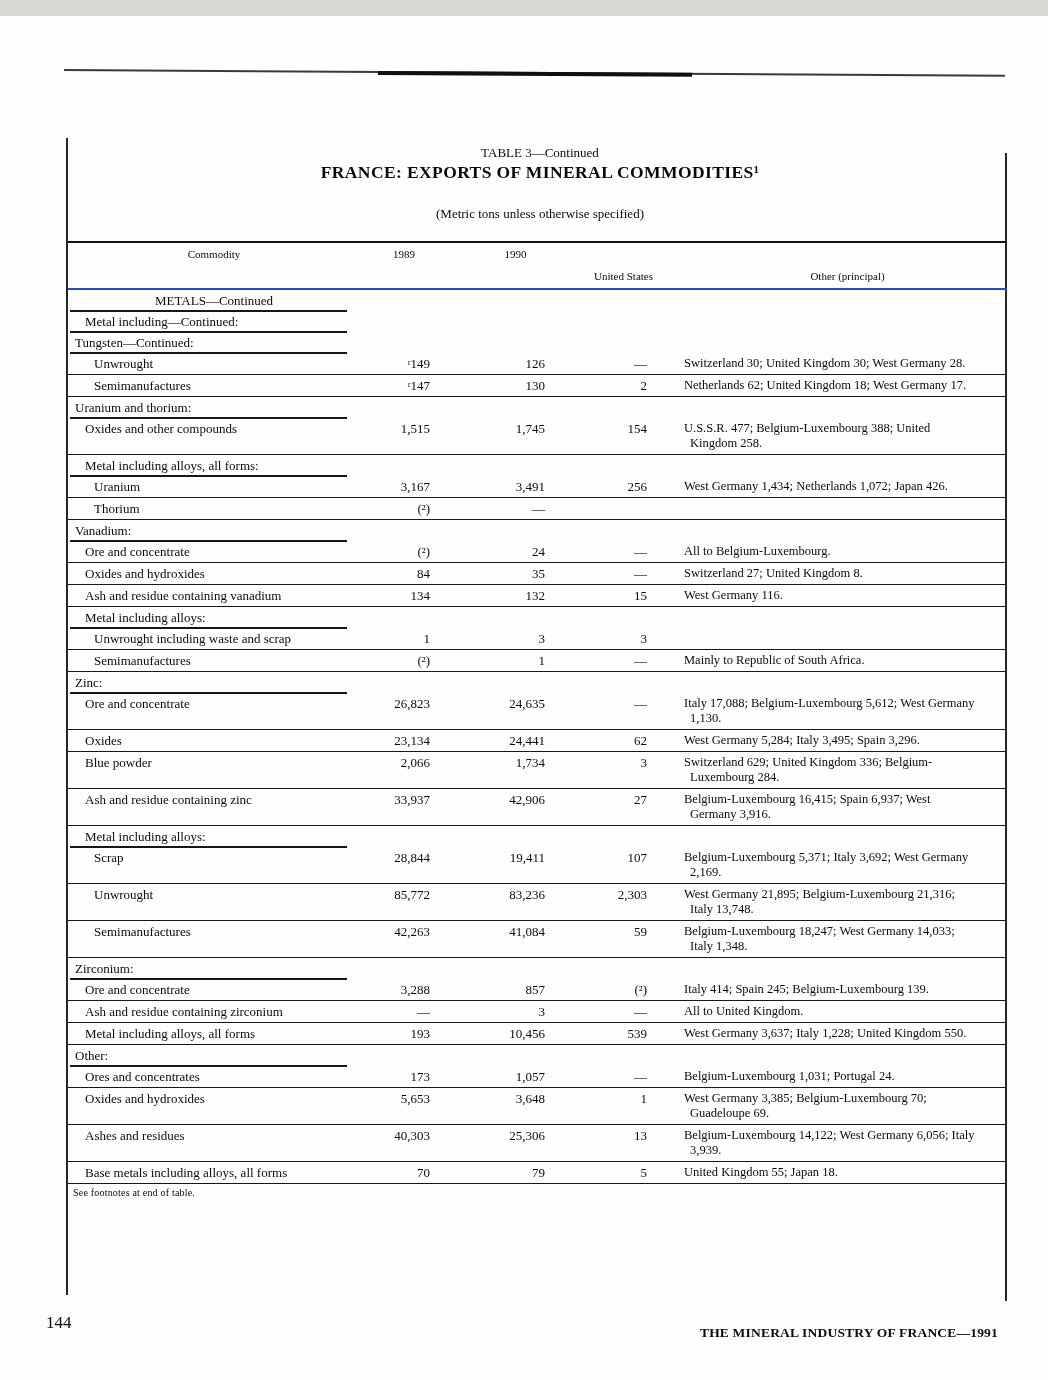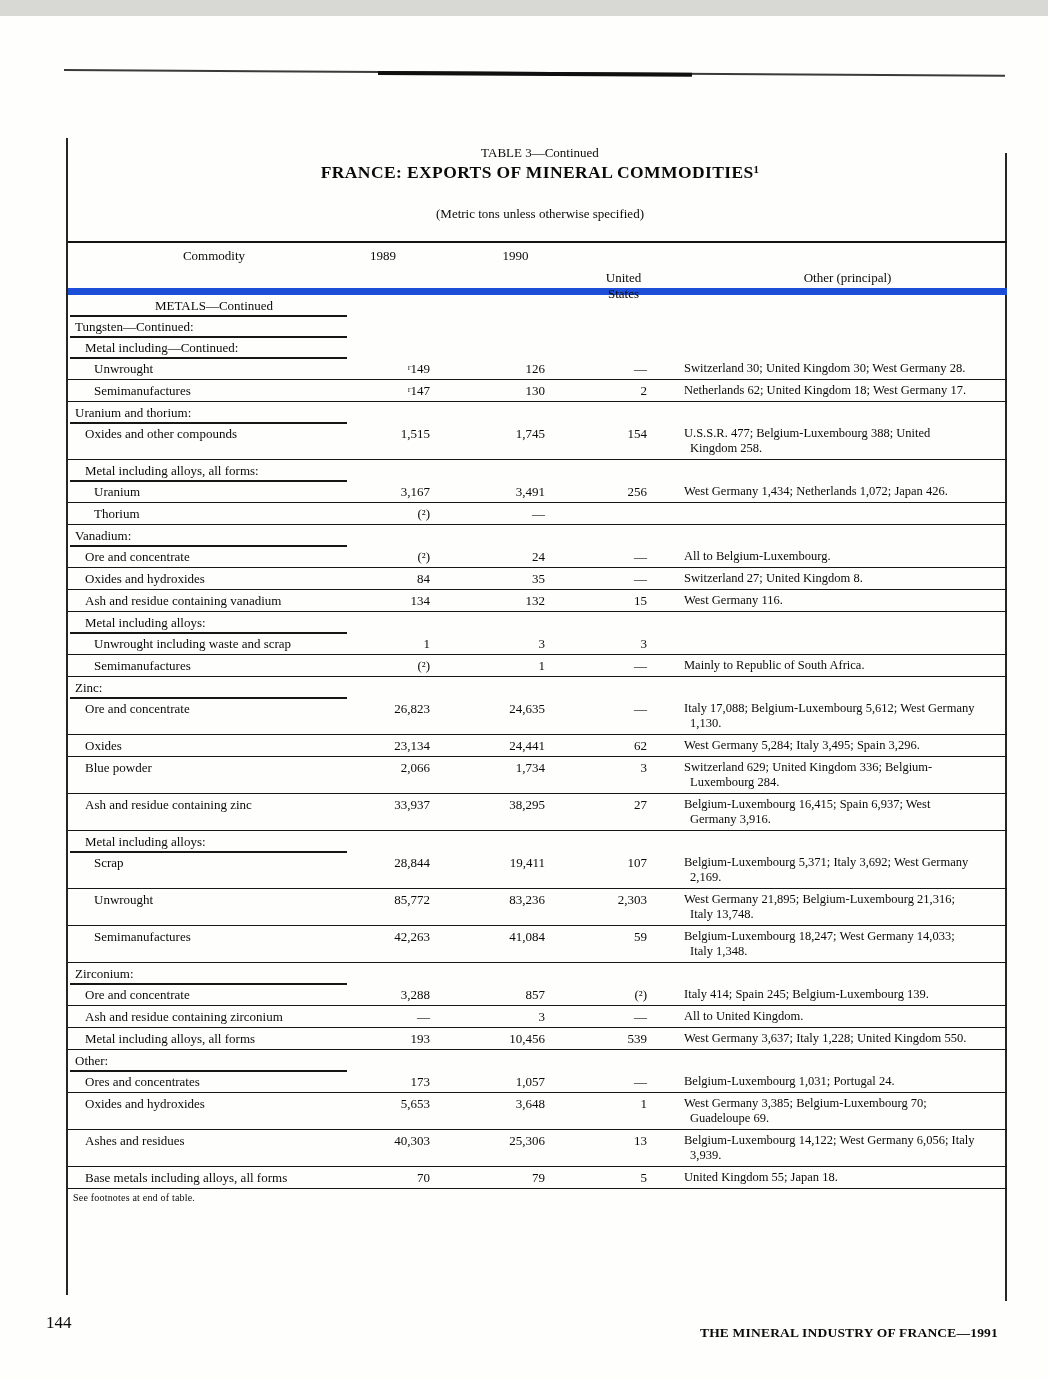--- a/index.html
+++ b/index.html
@@ -16,24 +16,24 @@
   .border-right{position:absolute;left:1005px;top:137px;width:2px;height:1148px;background:#262626;}
 
   .title-block{position:absolute;left:68px;top:129px;width:944px;text-align:center;}
   .t-label{font-size:13px;}
   .t-title{font-size:17.5px;font-weight:bold;letter-spacing:0.4px;margin-top:1px;}
   .t-sub{font-size:13px;margin-top:23px;}
 
   .table{position:absolute;left:68px;top:225px;width:939px;}
   .thead{
     display:grid;grid-template-columns:292px 78px 115px 105px 1fr;grid-template-rows:24px 21px;
-    border-top:2.5px solid #131313;border-bottom:7px solid #1d4ed8;font-size:13px;
+    border-top:2.5px solid #131313;border-bottom:2px solid #1d4ed8;font-size:11px;
   }
   .h-com{grid-area:1/1/2/2;text-align:center;padding-top:5px;}
-  .h-89 {grid-area:1/2/2/3;padding-top:5px;padding-left:10px;}
+  .h-89 {grid-area:1/2/2/3;text-align:center;padding-top:5px;padding-left:10px;}
   .h-90 {grid-area:1/3/2/4;text-align:center;padding-top:5px;padding-left:40px;}
   .h-dest{grid-area:1/4/2/6;margin-left:16px;border-bottom:1.7px solid #131313;text-align:center;padding:5px 0 0 30px;}
   .h-us {grid-area:2/4/3/5;text-align:center;padding:3px 0 0 36px;}
   .h-oth{grid-area:2/5/3/6;text-align:center;padding:3px 0 0 30px;}
 
   .row{
     position:relative;display:grid;
     grid-template-columns:292px 78px 115px 105px 1fr;
     align-items:start;padding:3px 0;
   }
@@ -79,25 +79,25 @@
       <div class="h-90">1990</div>
       <div class="h-us">United States</div>
       <div class="h-oth">Other (principal)</div>
     </div>
     <div class="tbody">
         <div class="row t-section">
           <div class="c-lab ind0">METALS—Continued</div>
           <div class="stub"></div>
         </div>
         <div class="row t-group">
+          <div class="c-lab ind1">Metal including—Continued:</div>
+          <div class="stub"></div>
+        </div>
+        <div class="row t-group">
           <div class="c-lab ind0">Tungsten—Continued:</div>
-          <div class="stub"></div>
-        </div>
-        <div class="row t-group">
-          <div class="c-lab ind1">Metal including—Continued:</div>
           <div class="stub"></div>
         </div>
         <div class="row t-data">
           <div class="c-lab ind2">Unwrought</div>
           <div class="c-num n89">ʳ149</div>
           <div class="c-num n90">126</div>
           <div class="c-num nus">—</div>
           <div class="c-oth">Switzerland 30; United Kingdom 30; West Germany 28.</div>
         </div>
         <div class="row t-data">
@@ -200,21 +200,21 @@
         <div class="row t-data">
           <div class="c-lab ind1">Blue powder</div>
           <div class="c-num n89">2,066</div>
           <div class="c-num n90">1,734</div>
           <div class="c-num nus">3</div>
           <div class="c-oth">Switzerland 629; United Kingdom 336; Belgium-Luxembourg 284.</div>
         </div>
         <div class="row t-data">
           <div class="c-lab ind1">Ash and residue containing zinc</div>
           <div class="c-num n89">33,937</div>
-          <div class="c-num n90">38,295</div>
+          <div class="c-num n90">42,906</div>
           <div class="c-num nus">27</div>
           <div class="c-oth">Belgium-Luxembourg 16,415; Spain 6,937; West Germany 3,916.</div>
         </div>
         <div class="row t-group">
           <div class="c-lab ind1">Metal including alloys:</div>
           <div class="stub"></div>
         </div>
         <div class="row t-data">
           <div class="c-lab ind2">Scrap</div>
           <div class="c-num n89">28,844</div>

